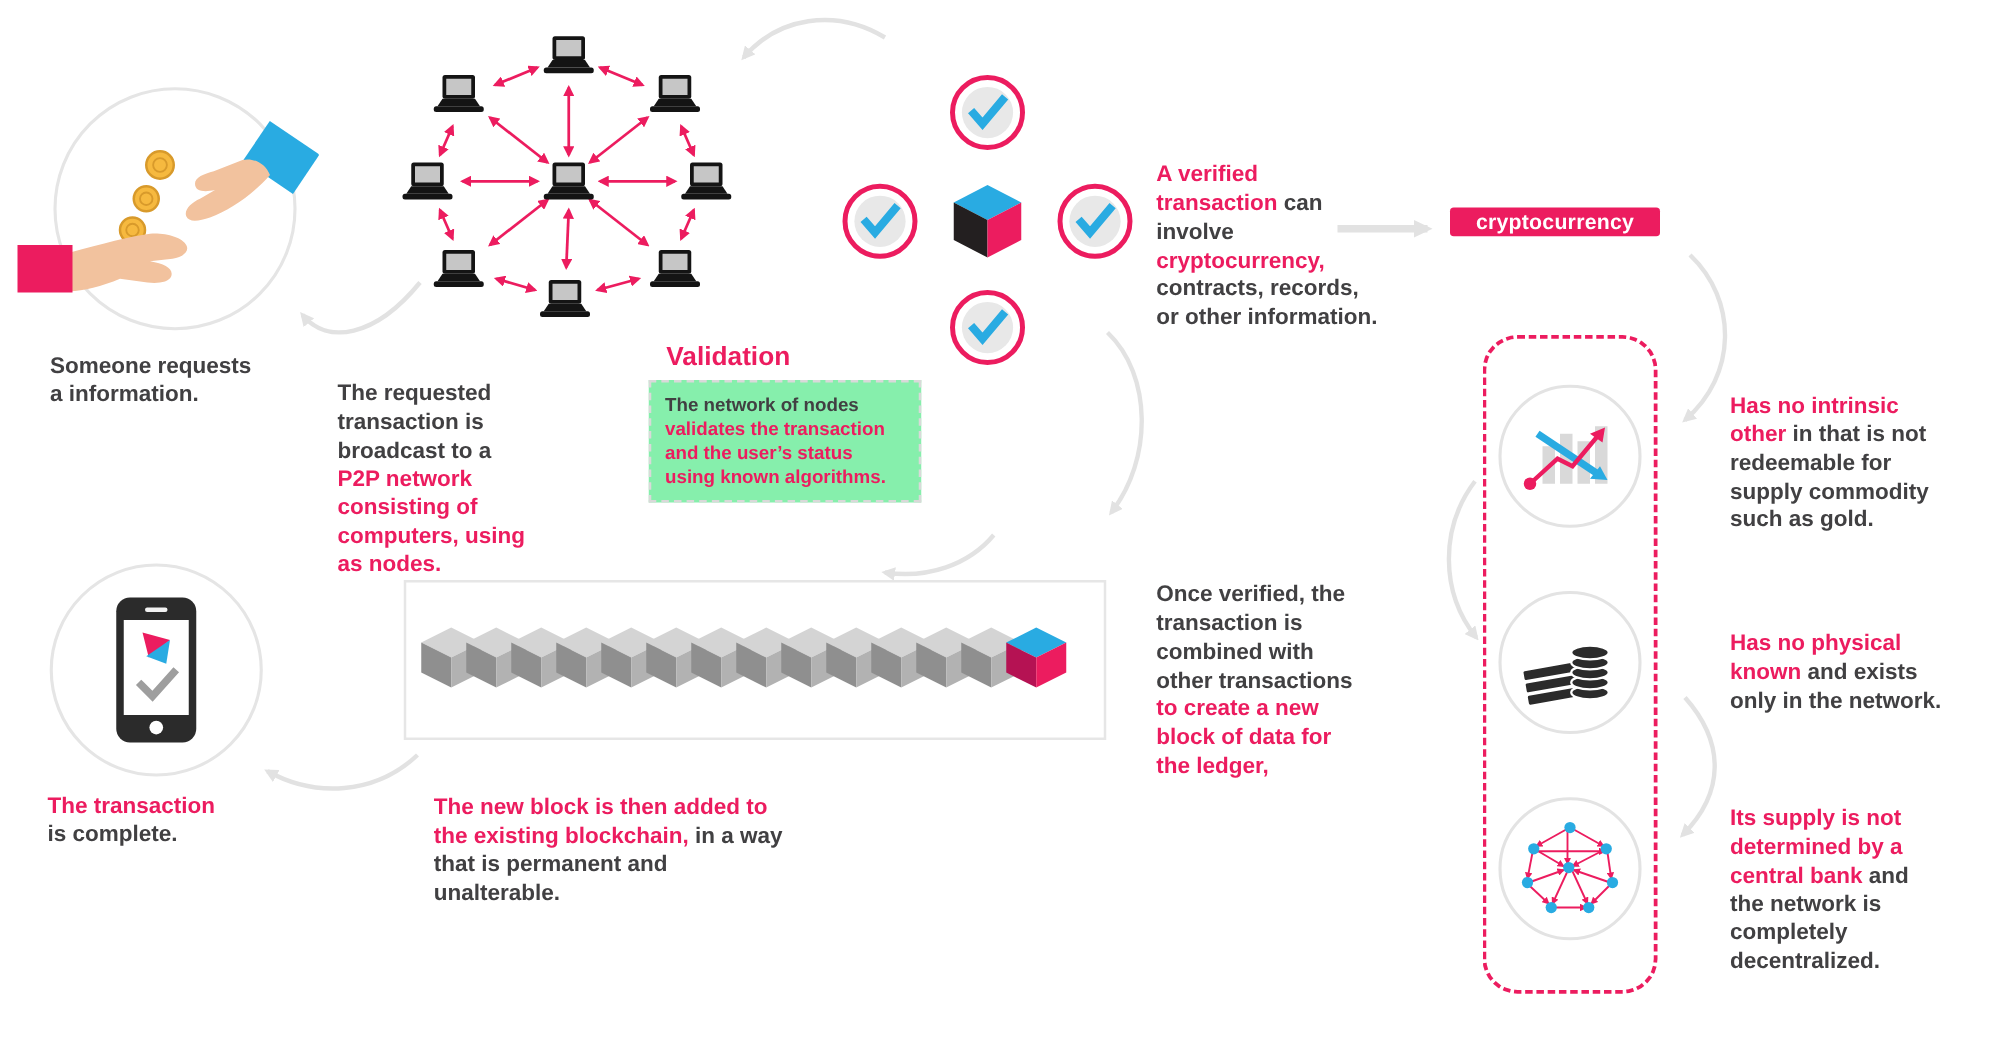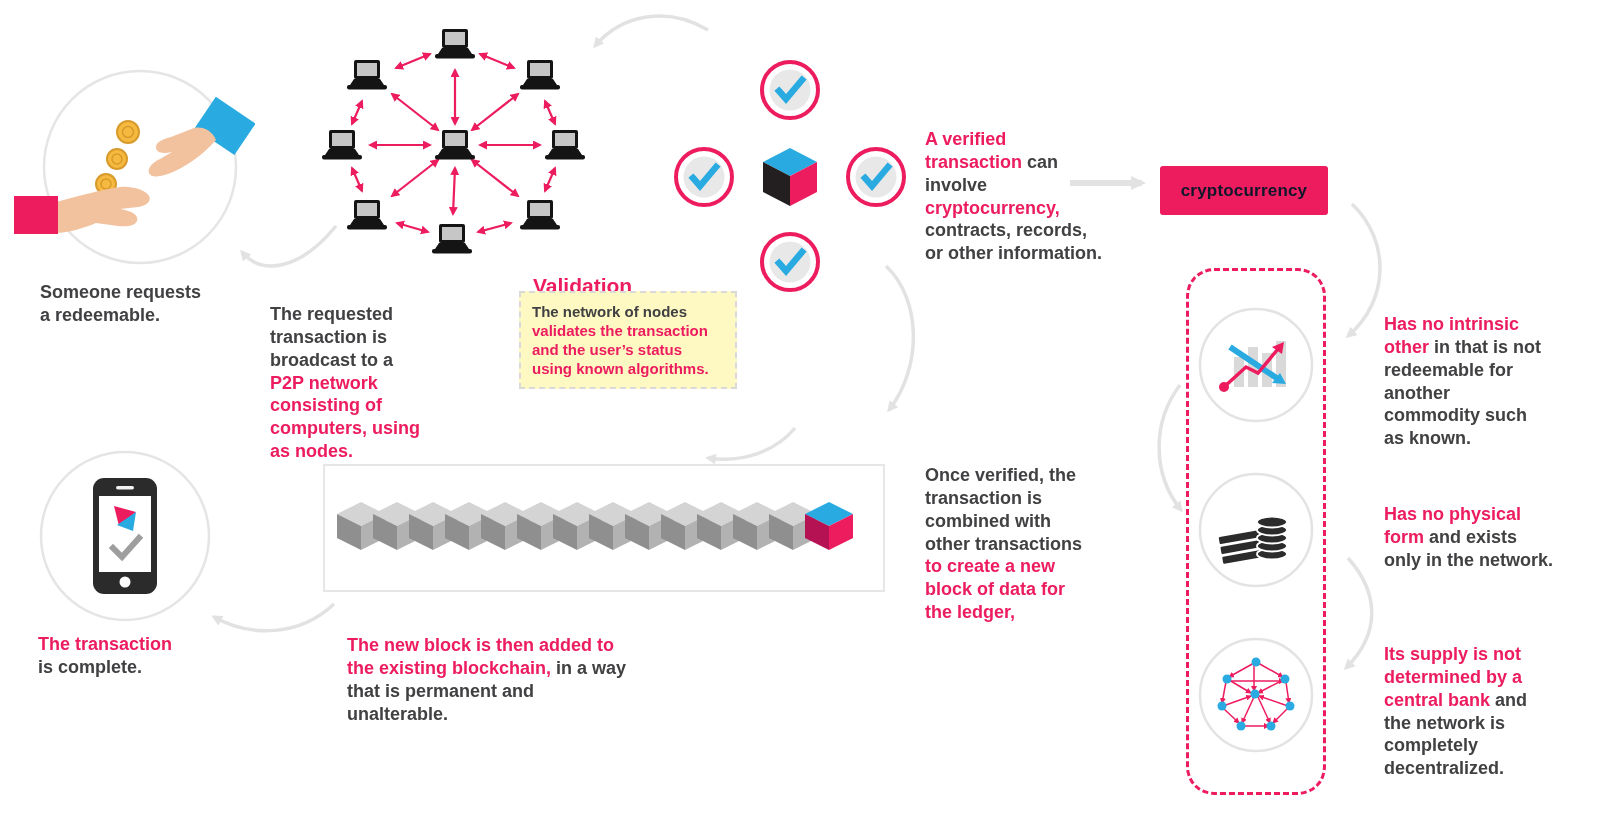--- a/index.html
+++ b/index.html
@@ -2,22 +2,22 @@
 <html><head>
 <meta charset="utf-8">
 <style>
   *{margin:0;padding:0;box-sizing:border-box}
   html,body{background:#ffffff}
   body{font-family:"Liberation Sans","DejaVu Sans",sans-serif}
   .canvas{position:relative;width:1600px;height:840px;background:#fff;overflow:hidden}
   .txt{position:absolute;font-weight:700;font-size:18px;line-height:1.27;color:#414042;z-index:3}
   .pink{color:#EC1C5F}
   .validation-title{position:absolute;left:533px;top:274px;font-size:21px;font-weight:700;color:#EC1C5F;z-index:3}
-  .validation-box{position:absolute;left:519px;top:291px;width:218px;border:2px dashed #d9d9d9;padding:9px 11px;font-weight:700;font-size:15px;line-height:1.27;color:#414042;z-index:3;background:#fef9c3}
-  .crypto-btn{position:absolute;left:1160px;top:166px;width:168px;height:49px;background:#EC1C5F;color:#0f172a;font-weight:700;font-size:17px;display:flex;align-items:center;justify-content:center;border-radius:3px;z-index:3;letter-spacing:.2px}
+  .validation-box{position:absolute;left:519px;top:304px;width:218px;border:2px dashed #d9d9d9;padding:9px 11px;font-weight:700;font-size:15px;line-height:1.27;color:#414042;z-index:3;background:#86efac}
+  .crypto-btn{position:absolute;left:1160px;top:166px;width:168px;height:23px;background:#EC1C5F;color:#ffffff;font-weight:700;font-size:17px;display:flex;align-items:center;justify-content:center;border-radius:3px;z-index:3;letter-spacing:.2px}
   .dashed-box{position:absolute;left:1186px;top:268px;width:140px;height:527px;border:3px dashed #EC1C5F;border-radius:28px;z-index:2}
   .chain-box{position:absolute;left:323px;top:464px;width:562px;height:128px;border:2px solid #e6e6e6;z-index:2;background:#fff}
   svg{display:block}
   .gfx{position:absolute;z-index:2}
   .bg{position:absolute;left:0;top:0;z-index:1}
 </style>
 </head>
 <body>
 
 <div class="canvas">
@@ -57,21 +57,21 @@
       <circle cx="118" cy="72" r="5.5" fill="none" stroke="#D89A2B" stroke-width="1.5"></circle>
       <circle cx="107" cy="99" r="5" fill="none" stroke="#D89A2B" stroke-width="1.5"></circle>
       <circle cx="96" cy="124" r="5" fill="none" stroke="#D89A2B" stroke-width="1.5"></circle>
     </g>
     <g>
       <path d="M46 142 C72 135 94 129 110 127 C122 126 136 130 139 136 C142 141 136 146 128 147 L110 149 C122 151 129 155 127 161 C125 166 116 167 108 166 L86 163 C72 169 56 173 46 173 Z" fill="#F2C29E"></path>
       <rect x="4" y="136" width="44" height="38" fill="#EC1C5F"></rect>
     </g>
   </svg>
   <div class="txt" style="left:40px;top:281px;width:170px">
-    <span>Someone requests a redeemable.</span>
+    <span>Someone requests a information.</span>
   </div>
 
   <svg class="gfx" style="left:300px;top:12px" width="330" height="265" viewBox="0 0 330 265">
     <defs>
       <marker id="pa" markerWidth="9" markerHeight="9" refX="7" refY="4.5" orient="auto-start-reverse" markerUnits="userSpaceOnUse">
         <path d="M0,0 L9,4.5 L0,9 Z" fill="#EC1C5F"></path>
       </marker>
       <g id="laptop">
         <rect x="9" y="0" width="26" height="19" rx="2" fill="#141414"></rect>
         <rect x="12" y="3" width="20" height="13" fill="#c6c6c6"></rect>
@@ -158,40 +158,40 @@
       <rect x="66" y="48" width="10" height="34"></rect>
         <rect x="80" y="36" width="10" height="46"></rect>
     </g>
     <line x1="34" y1="42" x2="82" y2="74" stroke="#29ABE2" stroke-width="6"></line>
     <polygon points="90,79 76,78 84,68" fill="#29ABE2"></polygon>
     <polyline points="28,82 50,62 62,68 82,44" fill="none" stroke="#EC1C5F" stroke-width="3.5"></polyline>
     <polygon points="88,37 86,49 76,42" fill="#EC1C5F"></polygon>
     <circle cx="28" cy="82" r="5" fill="#EC1C5F"></circle>
   </svg>
   <div class="txt" style="left:1384px;top:313px;width:165px">
-    <span class="pink">Has no intrinsic other</span><span> in that is not redeemable for another commodity such as known.</span>
+    <span class="pink">Has no intrinsic other</span><span> in that is not redeemable for supply commodity such as gold.</span>
   </div>
 
   <svg class="gfx" style="left:1196px;top:470px" width="120" height="120" viewBox="0 0 120 120">
     <circle cx="60" cy="60" r="56" fill="#fff" stroke="#e3e3e3" stroke-width="2.5"></circle>
     <g transform="rotate(-10 48 78)" fill="#2b2b2b" stroke="#fff" stroke-width="1.8">
       <rect x="24" y="82" width="46" height="9" rx="2"></rect>
       <rect x="24" y="72" width="46" height="9" rx="2"></rect>
       <rect x="24" y="62" width="46" height="9" rx="2"></rect>
     </g>
     <g fill="#2b2b2b" stroke="#fff" stroke-width="1.8">
       <ellipse cx="76" cy="84" rx="15" ry="5.5"></ellipse>
       <ellipse cx="76" cy="76" rx="15" ry="5.5"></ellipse>
       <ellipse cx="76" cy="68" rx="15" ry="5.5"></ellipse>
       <ellipse cx="76" cy="60" rx="15" ry="5.5"></ellipse>
       <ellipse cx="76" cy="52" rx="15" ry="5.5"></ellipse>
     </g>
   </svg>
   <div class="txt" style="left:1384px;top:503px;width:170px">
-    <span class="pink">Has no physical form</span><span> and exists only in the network.</span>
+    <span class="pink">Has no physical known</span><span> and exists only in the network.</span>
   </div>
 
   <svg class="gfx" style="left:1196px;top:635px" width="120" height="120" viewBox="0 0 120 120">
     <defs>
       <marker id="np" markerWidth="6" markerHeight="6" refX="5" refY="3" orient="auto" markerUnits="userSpaceOnUse">
         <path d="M0,0 L6,3 L0,6 Z" fill="#EC1C5F"></path>
       </marker>
     </defs>
     <circle cx="60" cy="60" r="56" fill="#fff" stroke="#e3e3e3" stroke-width="2.5"></circle>
     <g stroke="#EC1C5F" stroke-width="1.5" fill="none">

